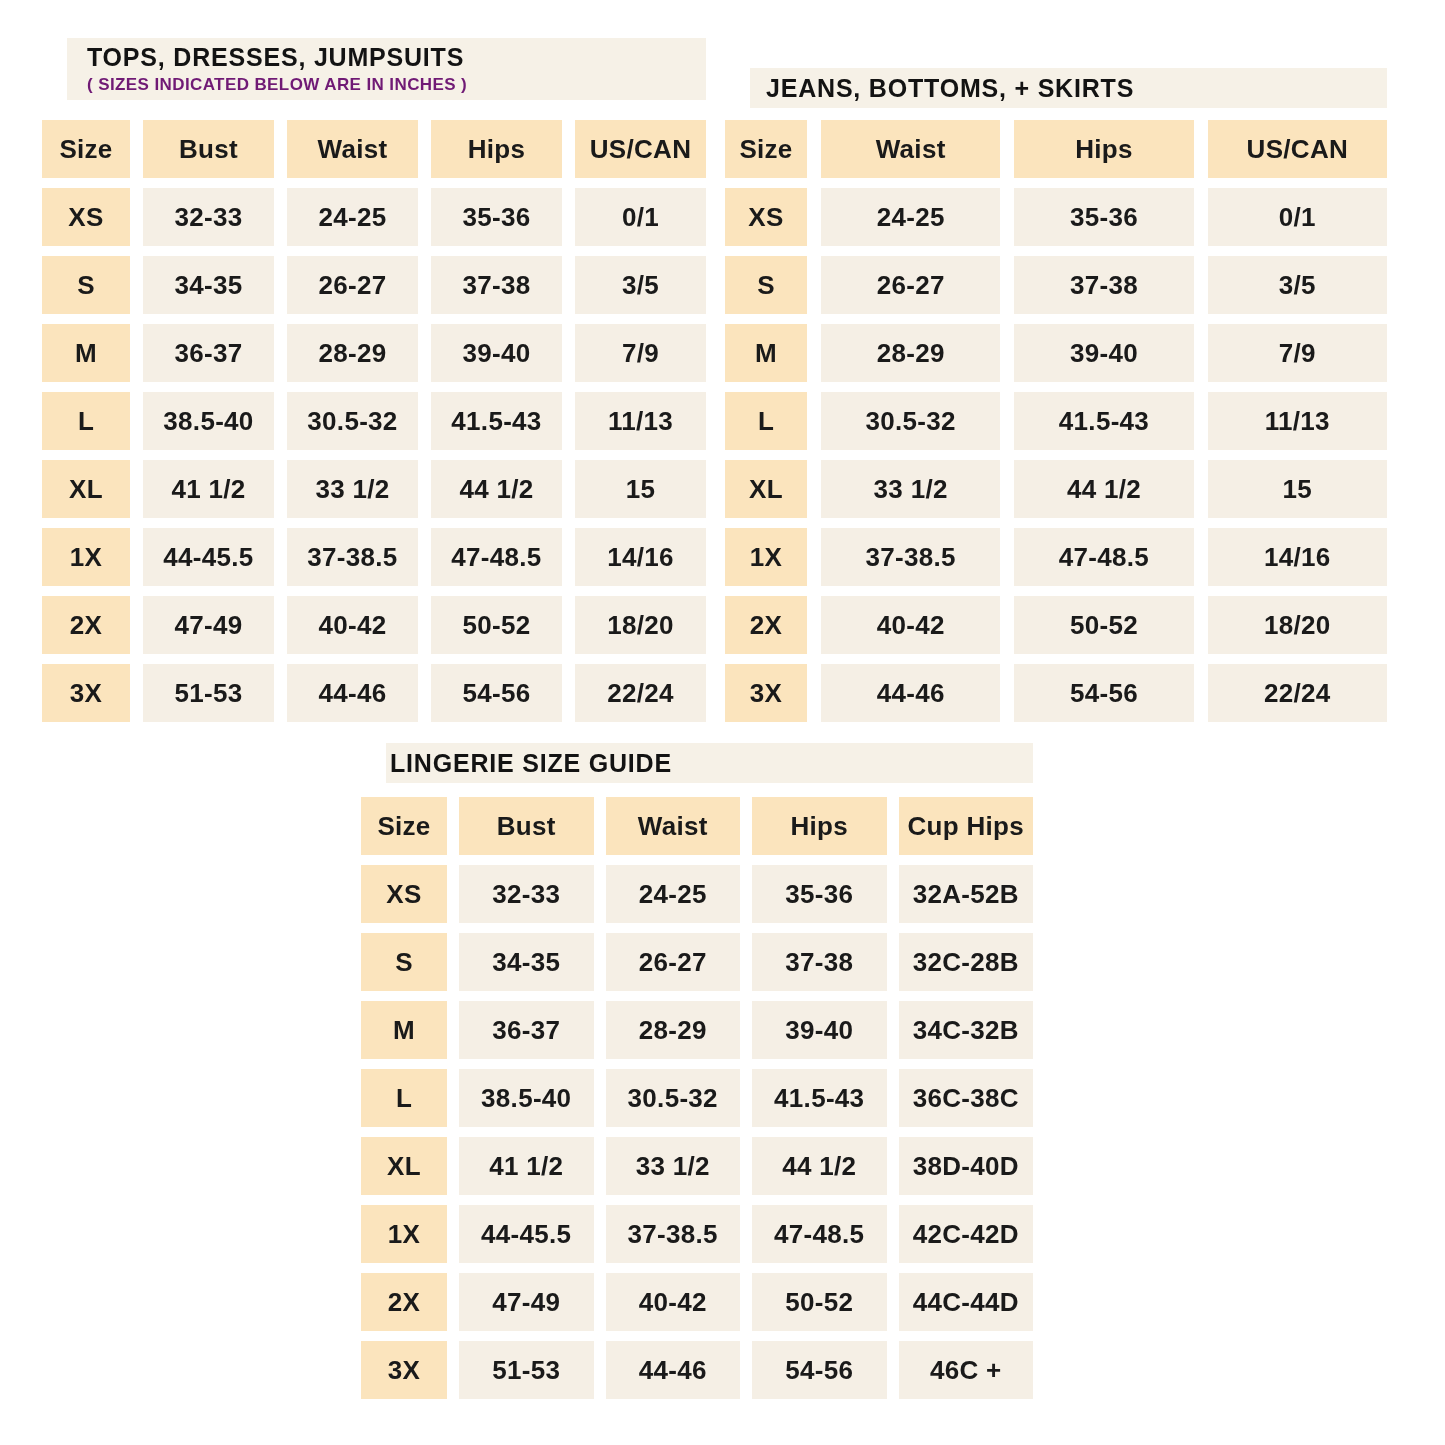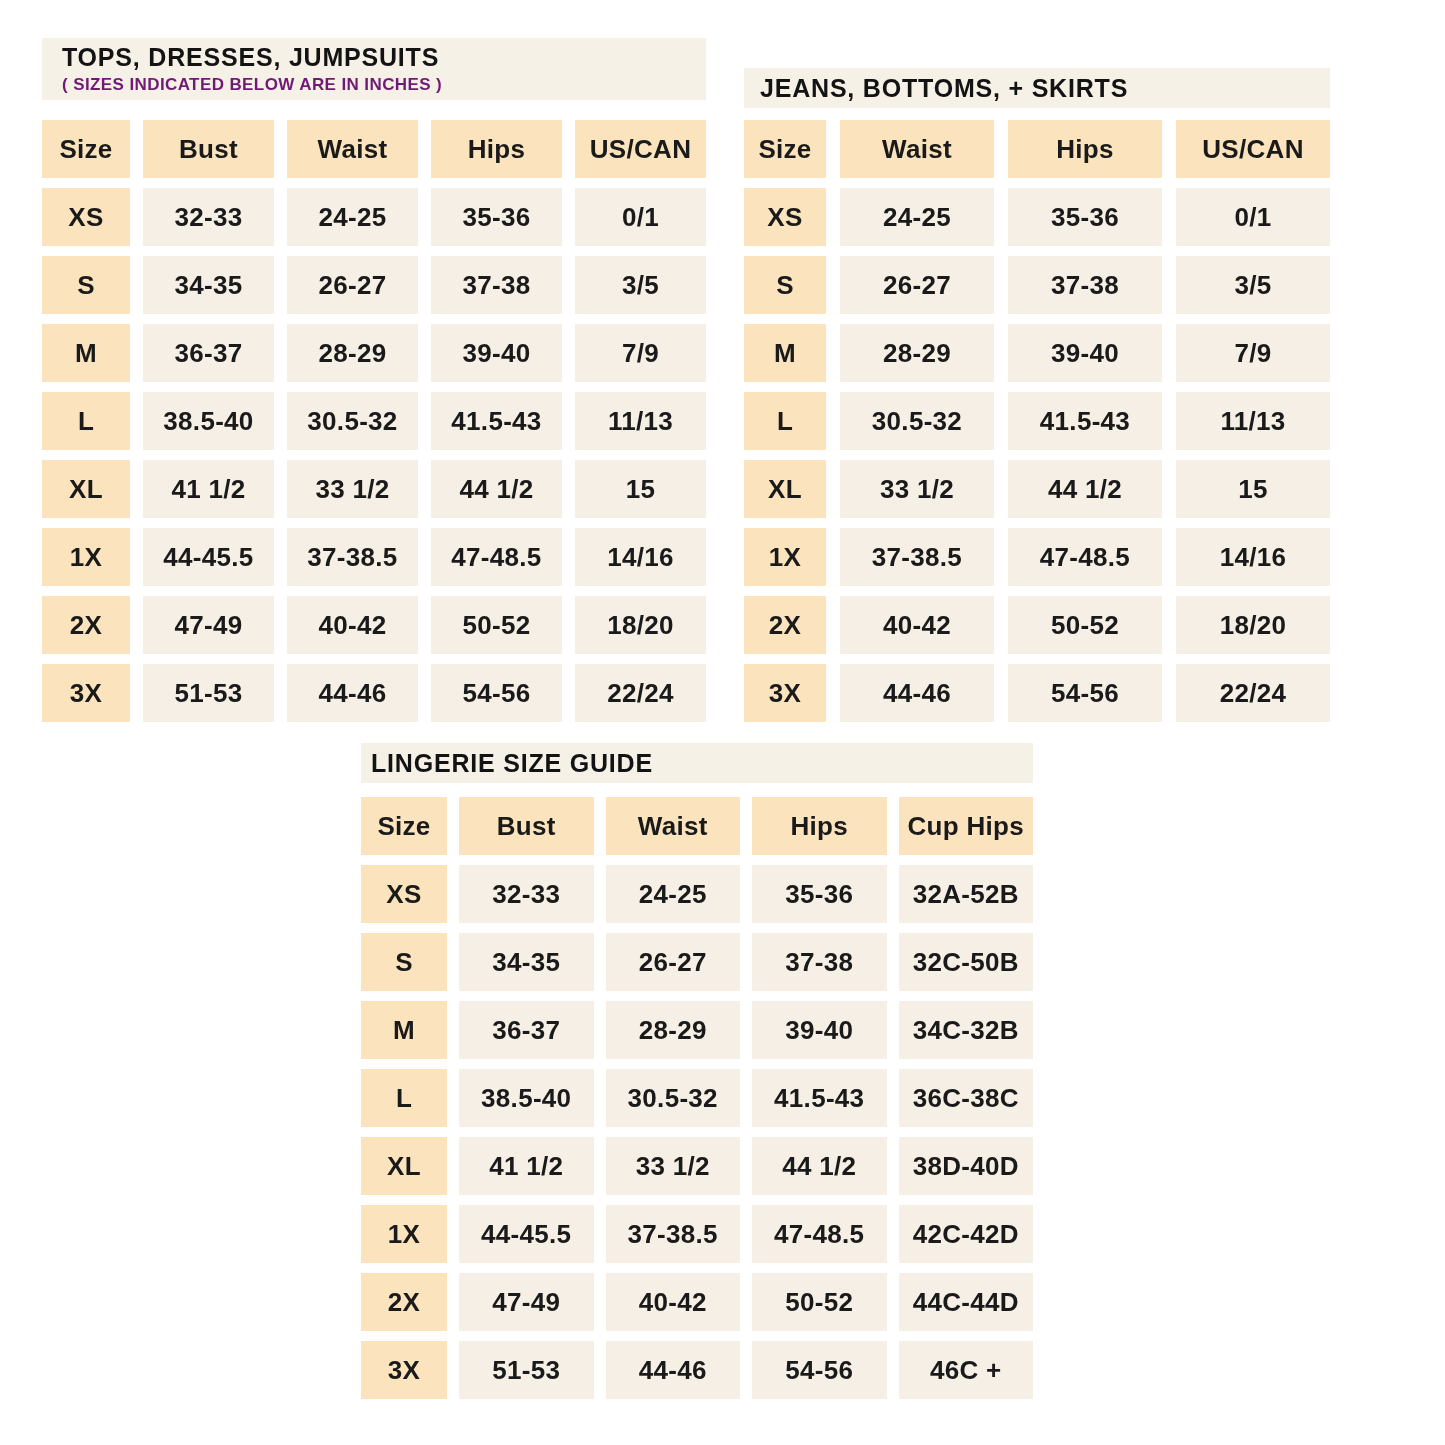--- a/index.html
+++ b/index.html
@@ -11,33 +11,34 @@
   .sheet {
     position: relative;
     width: 1445px;
     height: 1445px;
     background: #ffffff;
     overflow: hidden;
     color: #181818;
   }
   .size-table { position: absolute; }
   .size-table.t0 { left: 42px;  top: 38px;  width: 664px; }
-  .size-table.t1 { left: 744px; top: 68px;  width: 586px; }
+  .size-table.t1 { left: 725px; top: 68px;  width: 662px; }
   .size-table.t2 { left: 361px; top: 743px; width: 672px; }
 
   .title-bar {
     background: var(--title-bg, #f6f1e7);
     display: flex;
     flex-direction: column;
     justify-content: center;
     box-sizing: border-box;
+    margin-left: 25px;
   }
   .t0 .title-bar { height: 62px; padding-left: 20px; }
   .t1 .title-bar { height: 40px; padding-left: 16px; }
-  .t2 .title-bar { height: 40px; padding-left: 10px; }
+  .t2 .title-bar { height: 40px; padding-left: 4px; }
 
   .title {
     font-size: 25px;
     font-weight: 800;
     letter-spacing: 0.8px;
     color: #131313;
     white-space: nowrap;
   }
   .subtitle {
     font-size: 17px;
@@ -184,21 +185,21 @@
         <div class="cell head">Cup Hips</div>
         <div class="cell size">XS</div>
         <div class="cell">32-33</div>
         <div class="cell">24-25</div>
         <div class="cell">35-36</div>
         <div class="cell">32A-52B</div>
         <div class="cell size">S</div>
         <div class="cell">34-35</div>
         <div class="cell">26-27</div>
         <div class="cell">37-38</div>
-        <div class="cell">32C-50B</div>
+        <div class="cell">32C-28B</div>
         <div class="cell size">M</div>
         <div class="cell">36-37</div>
         <div class="cell">28-29</div>
         <div class="cell">39-40</div>
         <div class="cell">34C-32B</div>
         <div class="cell size">L</div>
         <div class="cell">38.5-40</div>
         <div class="cell">30.5-32</div>
         <div class="cell">41.5-43</div>
         <div class="cell">36C-38C</div>

